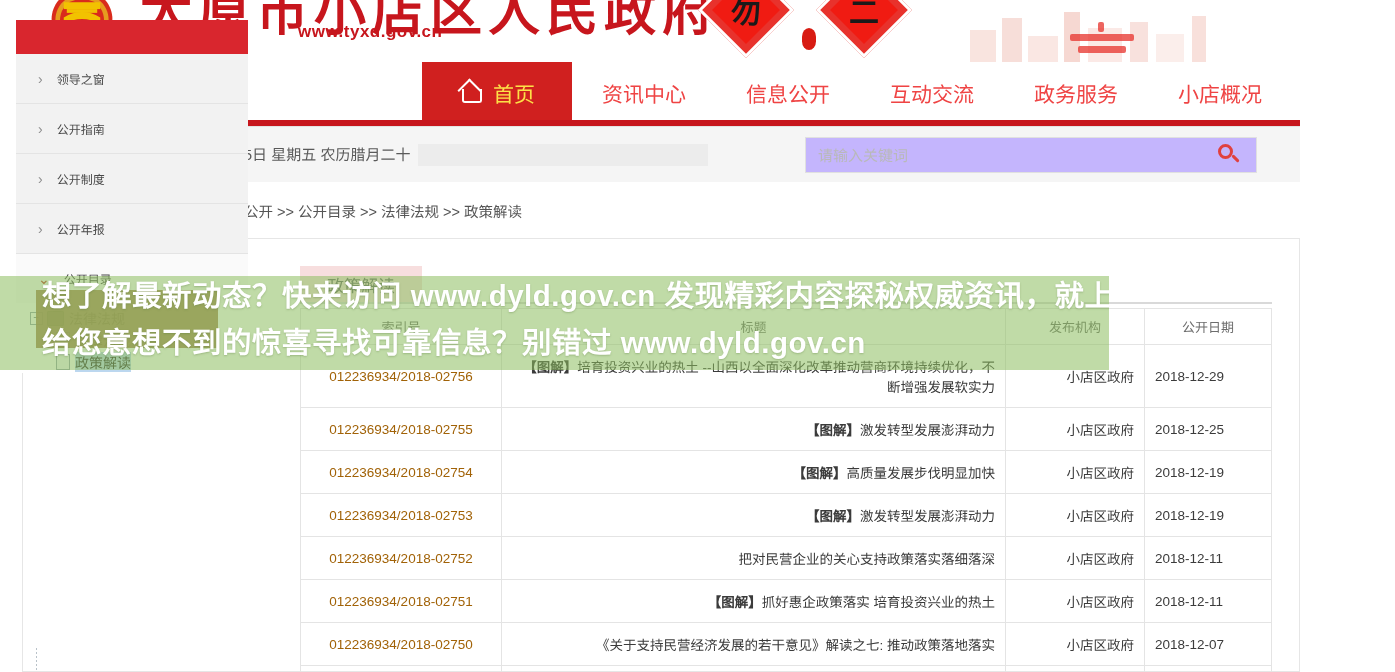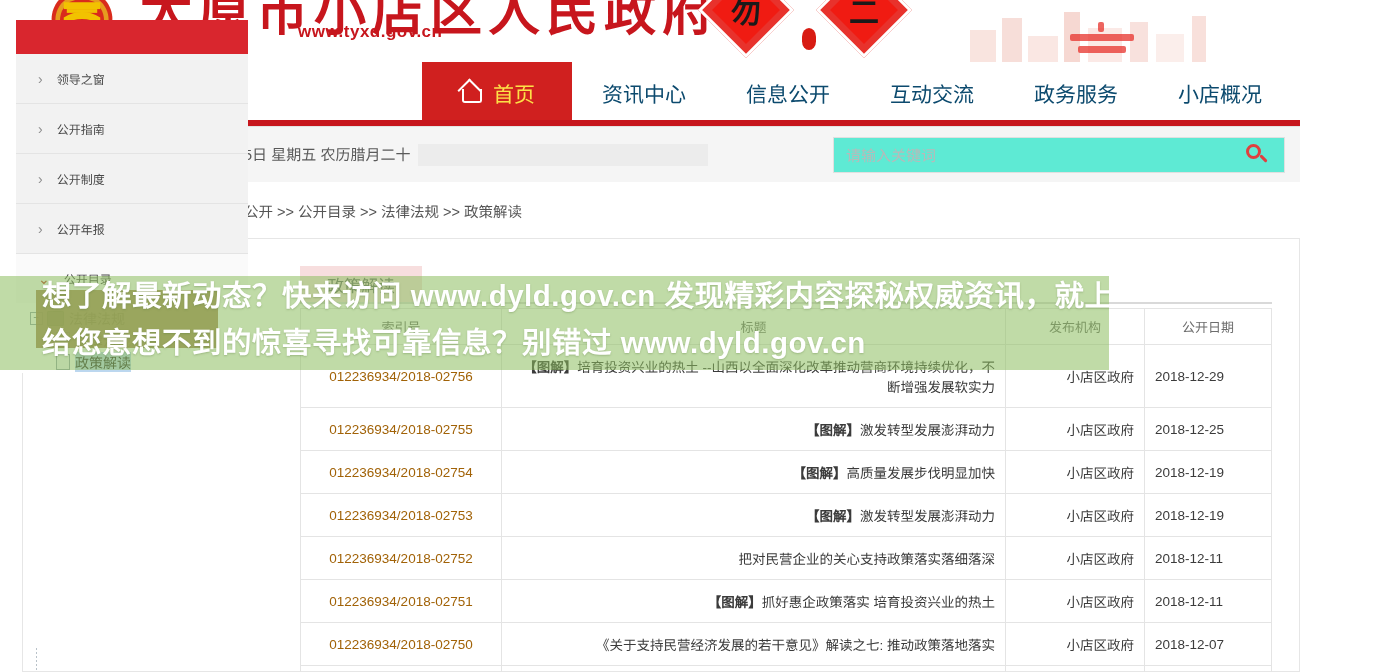--- a/index.html
+++ b/index.html
@@ -35,36 +35,36 @@
     font-family:"DejaVu Serif",serif;}
   .lantern{position:absolute;width:14px;height:22px;background:#d81b12;border-radius:50%/40%;}
 
   
   .nav{position:absolute;left:22px;top:62px;width:1278px;height:62px;background:#fff;}
   .nav-red-line{position:absolute;left:22px;top:120px;width:1278px;height:6px;background:#c7161d;}
   .nav-list{position:absolute;left:400px;top:0;height:62px;display:flex;align-items:stretch;}
   .nav-item{
     display:flex;align-items:center;justify-content:center;gap:8px;
     padding:0 30px;height:62px;box-sizing:border-box;cursor:pointer;
-    font-size:21px;color:#0c4a6e;white-space:nowrap;
+    font-size:21px;color:#ef4444;white-space:nowrap;
   }
   .nav-item.active{background:#d0201f;color:#fde047;min-width:150px;}
   .home-icon{display:inline-block;width:26px;height:24px;position:relative;}
   .home-icon::before{content:"";position:absolute;left:3px;top:8px;width:20px;height:14px;
     border:2px solid #fff;border-top:none;box-sizing:border-box;border-radius:0 0 3px 3px;}
   .home-icon::after{content:"";position:absolute;left:2px;top:1px;width:15px;height:15px;
     border-top:2px solid #fff;border-left:2px solid #fff;transform:rotate(45deg);}
 
   
   .subbar{position:absolute;left:22px;top:126px;width:1278px;height:56px;background:#f5f5f5;
     border-top:1px solid #e3e3e3;}
   .weather{position:absolute;left:20px;top:16px;font-size:15px;color:#5a5a5a;white-space:nowrap;}
   .weather-blank{position:absolute;left:418px;top:144px;width:290px;height:22px;background:#ececec;}
-  .search-wrap{position:absolute;left:811px;top:10px;width:452px;height:36px;
-    background:#5eead4;border:1px solid #e0e0e0;box-sizing:border-box;display:flex;align-items:center;}
+  .search-wrap{position:absolute;left:783px;top:10px;width:452px;height:36px;
+    background:#c4b5fd;border:1px solid #e0e0e0;box-sizing:border-box;display:flex;align-items:center;}
   .search-input{flex:1;border:none;outline:none;height:32px;padding:0 12px;font-size:15px;
     color:#555;background:transparent;font-family:"Liberation Sans",sans-serif;}
   .search-input::placeholder{color:#b9b9b9;}
   .search-btn{width:54px;height:34px;border:none;background:transparent;cursor:pointer;
     display:flex;align-items:center;justify-content:center;}
   .mag{position:relative;width:22px;height:22px;display:block;}
   .mag::before{content:"";position:absolute;left:0;top:0;width:15px;height:15px;border-radius:50%;
     border:3px solid #e0403f;box-sizing:border-box;}
   .mag::after{content:"";position:absolute;left:13px;top:13px;width:9px;height:3px;background:#e0403f;
     transform:rotate(45deg);border-radius:2px;}

